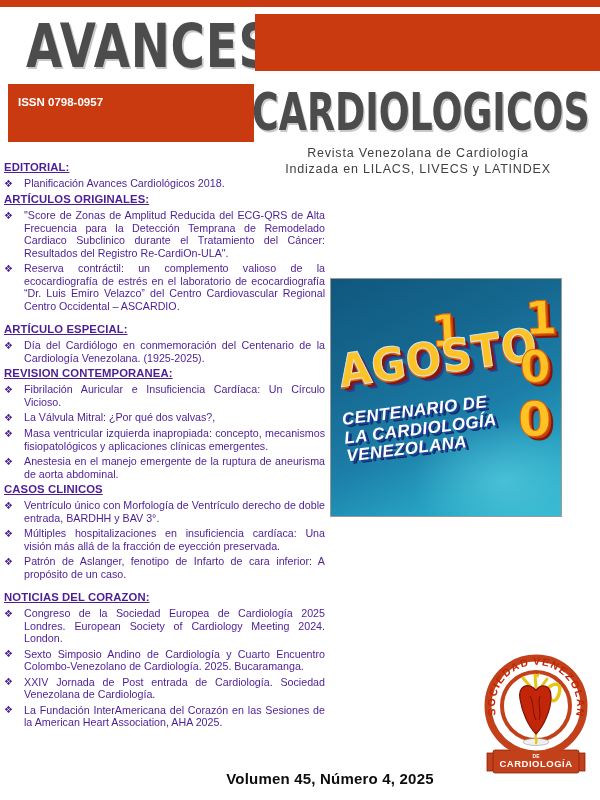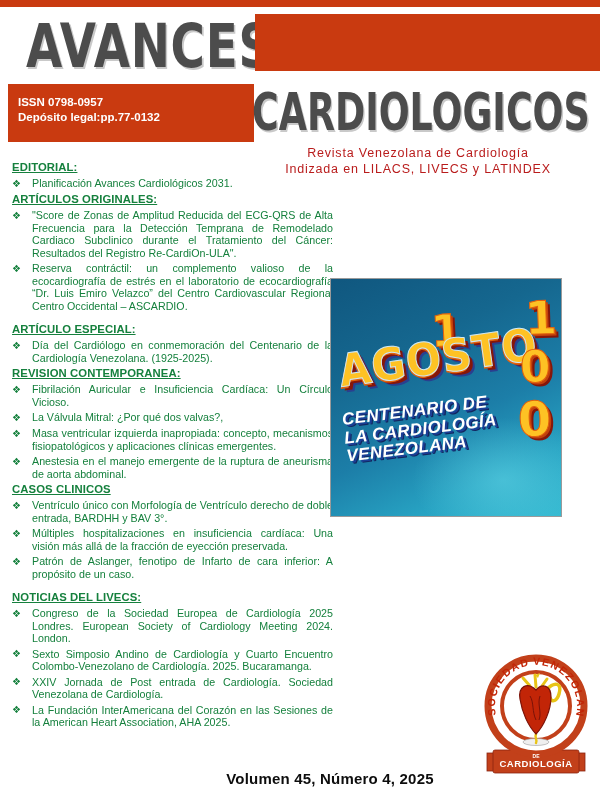--- a/index.html
+++ b/index.html
@@ -18,24 +18,24 @@
   .red-block-right { position:absolute; left:255px; top:14px; width:345px; height:57px; background:#c93a10; }
   .issn-bar { position:absolute; left:8px; top:84px; width:246px; height:58px; background:#c93a10; padding:11px 0 0 10px; }
   .issn-bar div { color:#ffffff; font-weight:bold; font-size:11.5px; line-height:15px; }
   .title-cardio {
     position:absolute; left:252px; top:80px;
     font-family:"DejaVu Sans", sans-serif; font-weight:bold; font-size:52px; line-height:64px;
     color:#4c4c4c; transform:scaleX(0.70); transform-origin:left top;
     text-shadow:2px 2px 0 #c9c9c9;
   }
   .subtitle { position:absolute; left:240px; top:146px; width:356px; text-align:center;
-    color:#b91c1c; font-size:12.5px; line-height:15.5px; letter-spacing:0.8px; }
-
-  
-  .toc { position:absolute; left:12px; top:161px; width:321px; color:#15803d; }
+    color:#404040; font-size:12.5px; line-height:15.5px; letter-spacing:0.8px; }
+
+  
+  .toc { position:absolute; left:4px; top:161px; width:321px; color:#4c1d95; }
   .sec { }
   .sec.first { margin-top:0; }
   .sec.gap-lg { margin-top:11px; }
   .sec-heading { font-weight:bold; font-size:11.3px; line-height:13px; text-decoration:underline; margin-bottom:3px; letter-spacing:0.1px; }
   .item { display:flex; margin:0 0 3px 0; }
   .bullet { flex:none; width:20px; font-size:10px; line-height:12.5px; padding-top:0.5px; }
   .item-text { flex:1; font-size:10.7px; line-height:12.5px; text-align:justify; }
 
   
   .poster { position:absolute; left:330px; top:278px; width:232px; height:239px;
@@ -71,37 +71,36 @@
 
 <div class="page">
 
   <div class="top-strip"></div>
 
   <div class="title-avances">AVANCES</div>
   <div class="red-block-right"></div>
 
   <div class="issn-bar">
     <div>ISSN 0798-0957</div>
-    <div>Depósito legal:pp.77-0132</div>
   </div>
 
   <div class="title-cardio">CARDIOLOGICOS</div>
 
   <div class="subtitle">
     <div>Revista Venezolana de Cardiología</div>
     <div>Indizada en LILACS, LIVECS y LATINDEX</div>
   </div>
 
   <div class="toc">
 
     <div class="sec first">
       <div class="sec-heading">EDITORIAL:</div>
       <div class="item">
         <span class="bullet">❖</span>
-        <span class="item-text">Planificación Avances Cardiológicos 2031.</span>
+        <span class="item-text">Planificación Avances Cardiológicos 2018.</span>
       </div>
     </div>
 
     <div class="sec">
       <div class="sec-heading">ARTÍCULOS ORIGINALES:</div>
       <div class="item">
         <span class="bullet">❖</span>
         <span class="item-text">"Score de Zonas de Amplitud Reducida del ECG-QRS de Alta Frecuencia para la Detección Temprana de Remodelado Cardiaco Subclinico durante el Tratamiento del Cáncer: Resultados del Registro Re-CardiOn-ULA".</span>
       </div>
       <div class="item">
@@ -148,21 +147,21 @@
         <span class="bullet">❖</span>
         <span class="item-text">Múltiples hospitalizaciones en insuficiencia cardíaca: Una visión más allá de la fracción de eyección preservada.</span>
       </div>
       <div class="item">
         <span class="bullet">❖</span>
         <span class="item-text">Patrón de Aslanger, fenotipo de Infarto de cara inferior: A propósito de un caso.</span>
       </div>
     </div>
 
     <div class="sec gap-lg">
-      <div class="sec-heading">NOTICIAS DEL LIVECS:</div>
+      <div class="sec-heading">NOTICIAS DEL CORAZON:</div>
       <div class="item">
         <span class="bullet">❖</span>
         <span class="item-text">Congreso de la Sociedad Europea de Cardiología 2025 Londres. European Society of Cardiology Meeting 2024. London.</span>
       </div>
       <div class="item">
         <span class="bullet">❖</span>
         <span class="item-text">Sexto Simposio Andino de Cardiología y Cuarto Encuentro Colombo-Venezolano de Cardiología. 2025. Bucaramanga.</span>
       </div>
       <div class="item">
         <span class="bullet">❖</span>

